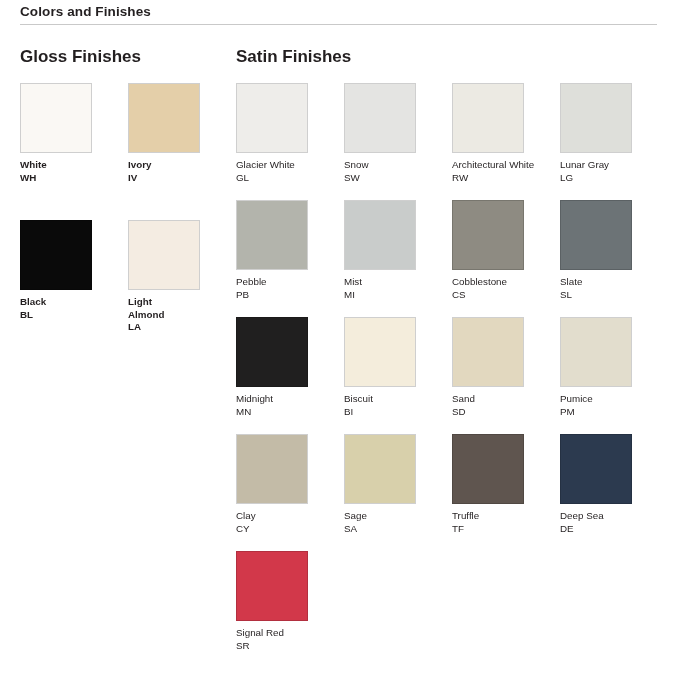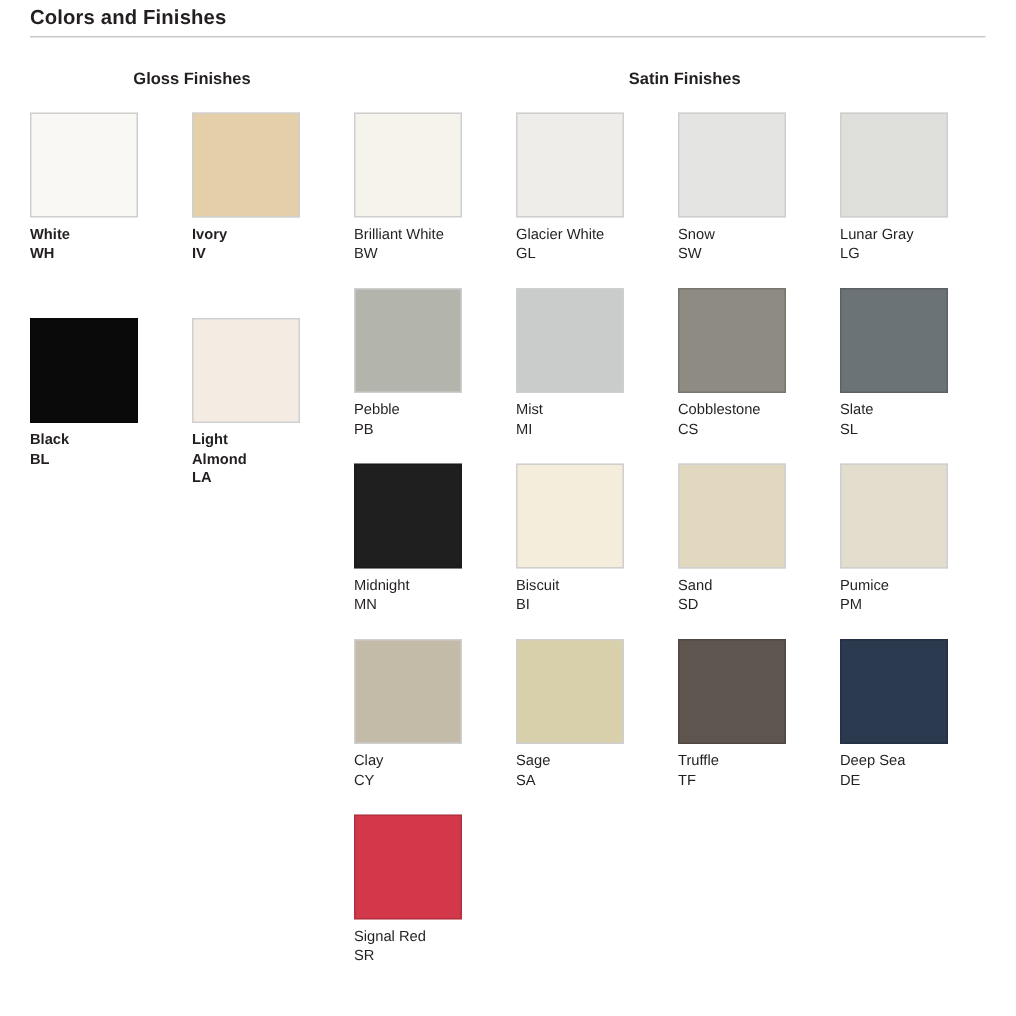--- a/index.html
+++ b/index.html
@@ -43,25 +43,24 @@
     width: 236px;
     padding-left: 20px;
     padding-top: 22px;
   }
   .col-satin {
     flex: 1;
     padding-left: 0px;
     padding-top: 22px;
   }
   .section-heading {
-    font-size: 11px;
+    font-size: 17px;
     font-weight: bold;
     margin: 0 0 16px 0;
     color: #231f20;
-    text-align: center;
   }
   .swatch-grid {
     display: flex;
     flex-wrap: wrap;
   }
   .gloss-grid .swatch-cell {
     width: 108px;
     font-weight: bold;
   }
   .satin-grid .swatch-cell {
@@ -129,35 +128,35 @@
           <div class="chip-code">LA</div>
         </div>
 
       </div>
     </div>
 
     <div class="col-satin">
       <h2 class="section-heading">Satin Finishes</h2>
       <div class="swatch-grid satin-grid" id="satin-grid">
           <div class="swatch-cell">
-            <div class="chip" style="background: rgb(246, 243, 236);"></div>
-            <div class="chip-name">Brilliant White</div>
-            <div class="chip-code">BW</div>
-          </div>
-          <div class="swatch-cell">
             <div class="chip" style="background: rgb(238, 237, 234);"></div>
             <div class="chip-name">Glacier White</div>
             <div class="chip-code">GL</div>
           </div>
           <div class="swatch-cell">
             <div class="chip" style="background: rgb(228, 228, 226);"></div>
             <div class="chip-name">Snow</div>
             <div class="chip-code">SW</div>
           </div>
           <div class="swatch-cell">
+            <div class="chip" style="background: rgb(236, 234, 227);"></div>
+            <div class="chip-name">Architectural White</div>
+            <div class="chip-code">RW</div>
+          </div>
+          <div class="swatch-cell">
             <div class="chip" style="background: rgb(222, 223, 218);"></div>
             <div class="chip-name">Lunar Gray</div>
             <div class="chip-code">LG</div>
           </div>
           <div class="swatch-cell">
             <div class="chip" style="background: rgb(179, 180, 172);"></div>
             <div class="chip-name">Pebble</div>
             <div class="chip-code">PB</div>
           </div>
           <div class="swatch-cell">

